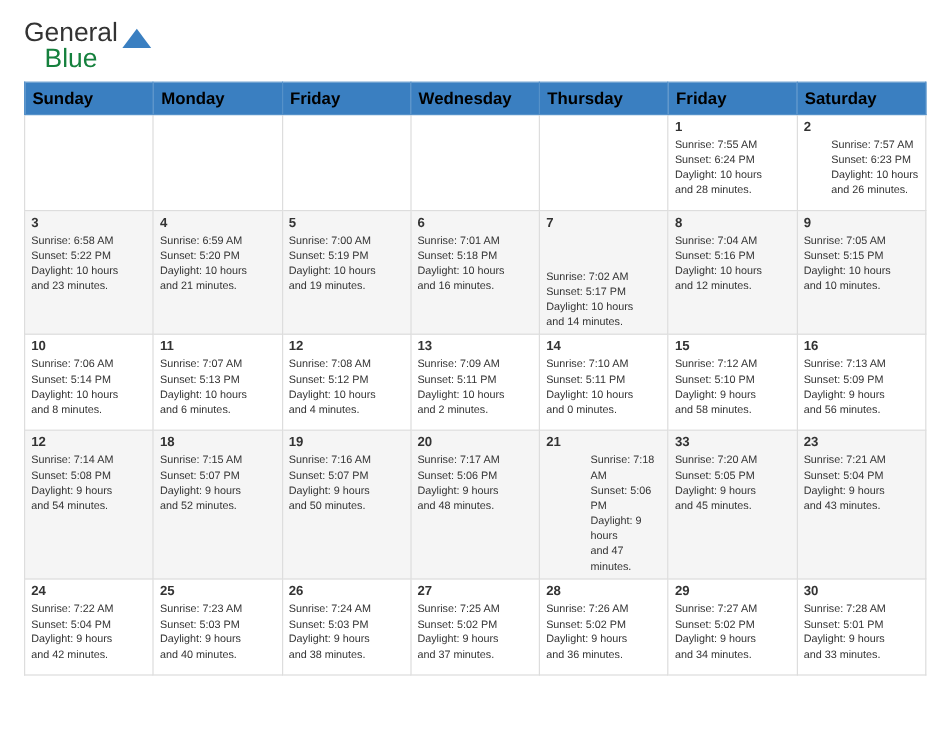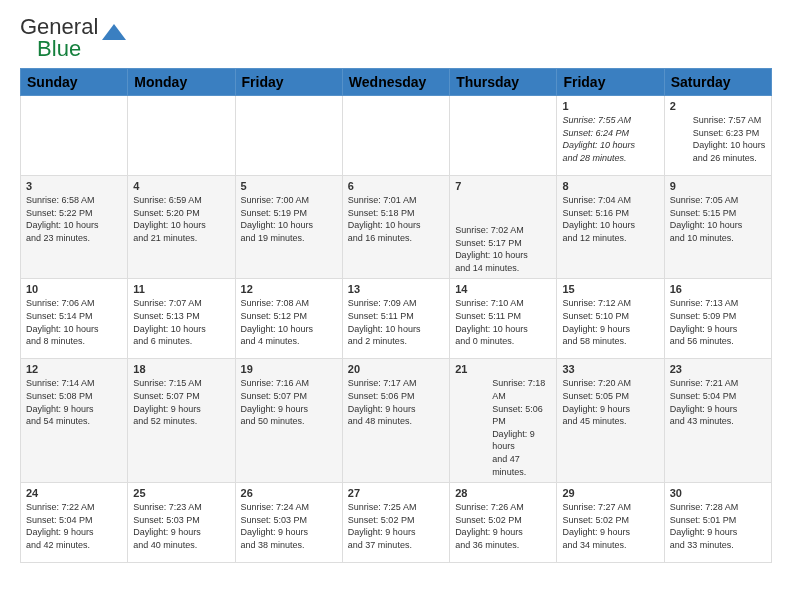--- a/index.html
+++ b/index.html
@@ -133,21 +133,21 @@
     </thead>
     <tbody id="calendar-body">
     <tr>
           <td class="empty"></td>
           <td class="empty"></td>
           <td class="empty"></td>
           <td class="empty"></td>
           <td class="empty"></td>
           <td>
             <span class="day-num">1</span>
-            <div class="day-info" style="white-space: pre-line; font-style: italic;">Sunrise: 7:55 AM
+            <div class="day-info" style="white-space: pre-line;">Sunrise: 7:55 AM
 Sunset: 6:24 PM
 Daylight: 10 hours
 and 28 minutes.</div>
           </td>
           <td>
             <span class="day-num">2</span>
             <div class="day-info" style="white-space: pre-line; margin-left: 23px;">Sunrise: 7:57 AM
 Sunset: 6:23 PM
 Daylight: 10 hours
 and 26 minutes.</div>

